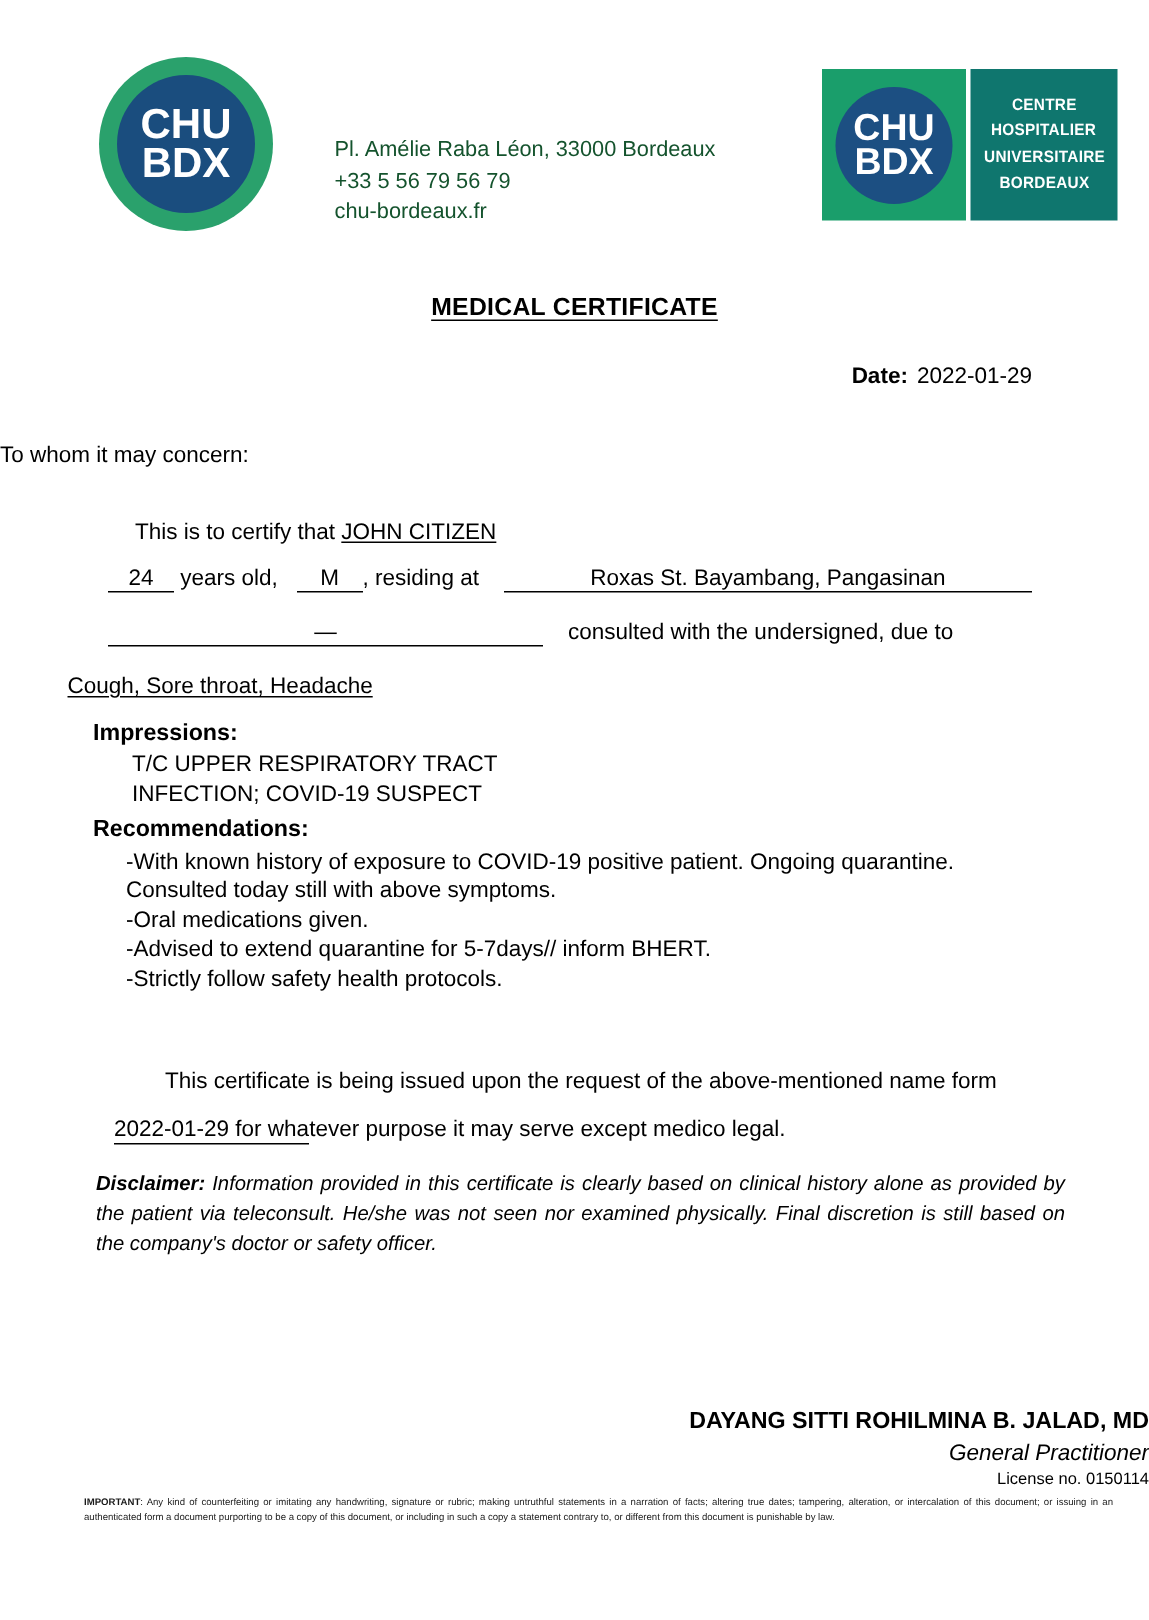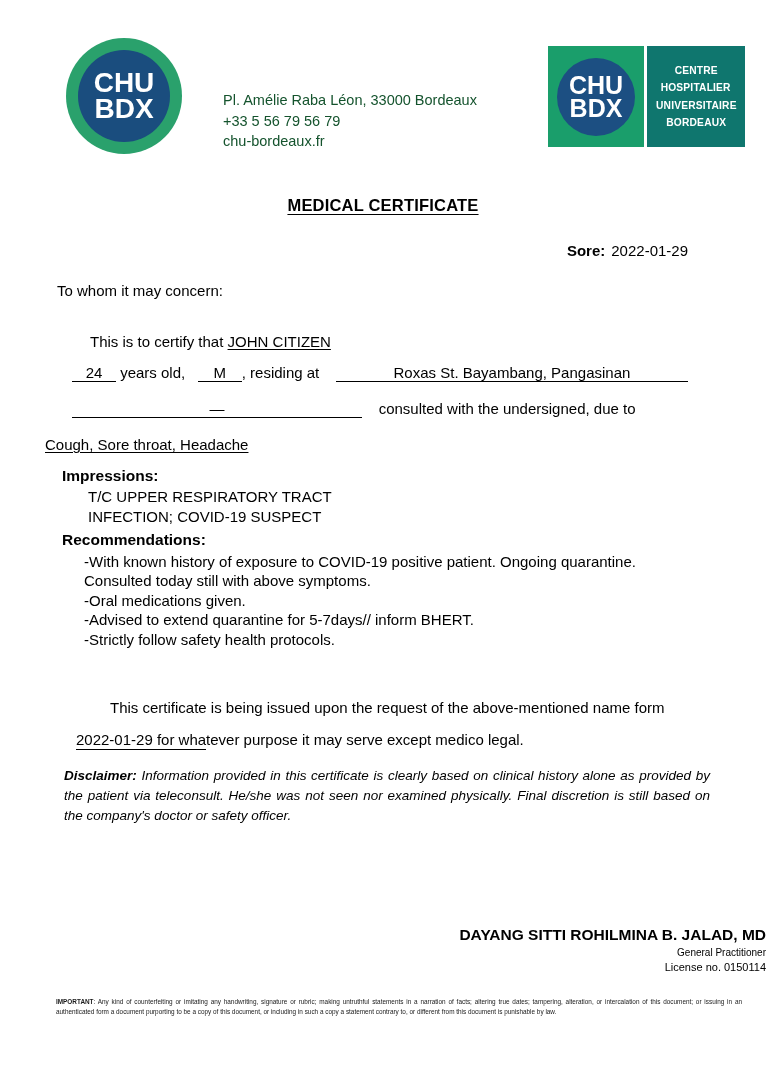--- a/index.html
+++ b/index.html
@@ -146,22 +146,21 @@
   .date-row {
     margin-top: 27px;
     padding-right: 78px;
     text-align: right;
     font-size: 15px;
   }
   .date-row .lbl { font-weight: bold; }
   .date-row .val { margin-left: 6px; }
 
   .to-whom {
-    margin-top: 23px;
-    padding-left: 57px;
+    margin-top: 36px;
     font-size: 15px;
   }
 
   .certify {
     margin-top: 34px;
     padding-left: 90px;
     font-size: 15px;
   }
   .u { text-decoration: underline; text-underline-offset: 2px; }
 
@@ -236,21 +235,22 @@
   .signature {
     margin-top: 100px;
     text-align: right;
     padding-left: 20px;
   }
   .sig-name {
     font-weight: bold;
     font-size: 15.5px;
   }
   .sig-role {
-    font-size: 10px;
+    font-style: italic;
+    font-size: 15px;
     margin-top: 3px;
   }
   .sig-license {
     font-size: 11px;
     margin-top: 3px;
   }
 
   .footer {
     position: absolute;
     left: 56px;
@@ -296,21 +296,21 @@
         <span>HOSPITALIER</span>
         <span>UNIVERSITAIRE</span>
         <span>BORDEAUX</span>
       </div>
     </div>
   </div>
 
   <div class="doc-title">MEDICAL CERTIFICATE</div>
 
   <div class="date-row">
-    <span class="lbl">Sore:</span><span class="val">2022-01-29</span>
+    <span class="lbl">Date:</span><span class="val">2022-01-29</span>
   </div>
 
   <div class="to-whom">To whom it may concern:</div>
 
   <div class="certify">
     <span>This is to certify that</span>
     <span class="u">JOHN CITIZEN</span>
   </div>
 
   <div class="line-row row-age">

